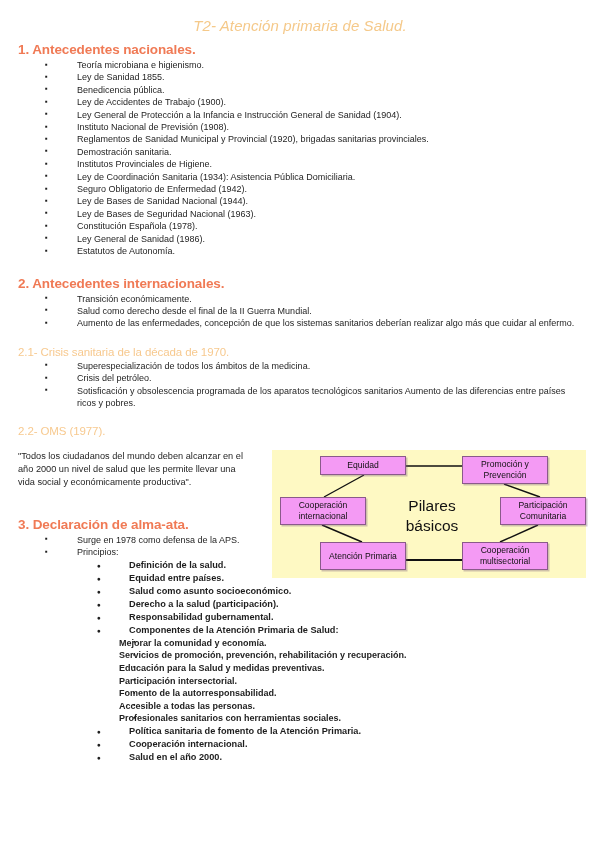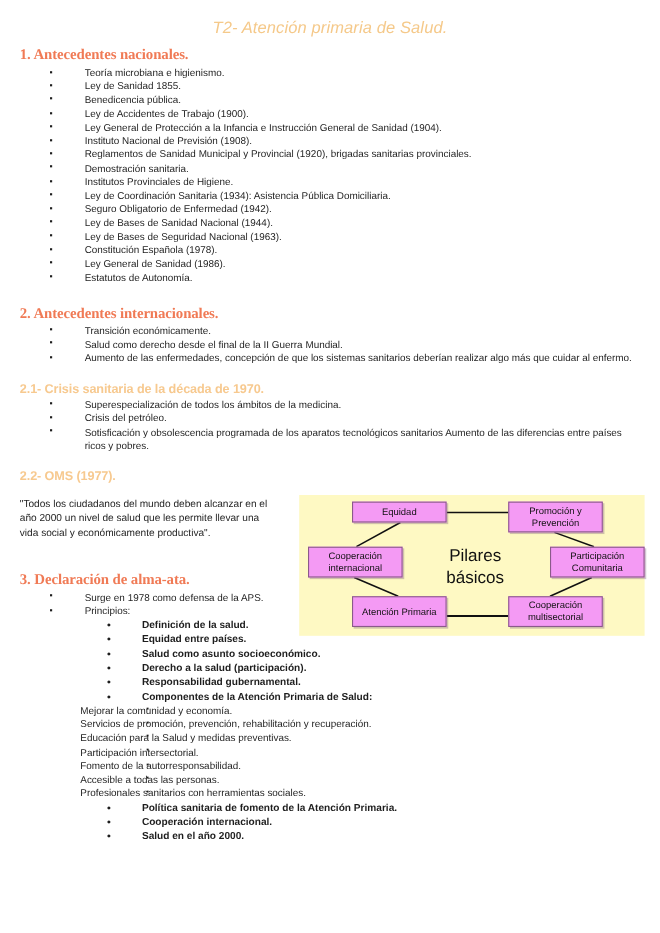--- a/index.html
+++ b/index.html
@@ -38,25 +38,24 @@
   }
 
   
   .h-section {
     font-size: 13.5px;
     font-weight: bold;
     color: #f07a55;
     margin: 0;
     padding: 4px 0 2px 18px;
     letter-spacing: -0.1px;
-    font-family: Liberation Serif, serif;
   }
   .h-sub {
     font-size: 11.5px;
-    font-weight: bold;
+    font-weight: normal;
     color: #f7c98f;
     margin: 0;
     padding: 2px 0 2px 18px;
     letter-spacing: -0.1px;
   }
 
   
   ul {
     margin: 0;
     padding: 0;
@@ -98,23 +97,23 @@
     position: absolute;
     left: 97px;
     top: 0;
     font-size: 6.5px;
     font-weight: normal;
     color: #1e1e1e;
     line-height: 13px;
   }
   
   .lvl3 > li {
-    padding-left: 73px;
+    padding-left: 119px;
     padding-right: 18px;
-    font-weight: normal;
+    font-weight: bold;
     font-size: 9px;
     line-height: 12.6px;
   }
   .lvl3 > li::before {
     content: "\25AA";
     position: absolute;
     left: 133px;
     top: -0.5px;
     font-size: 7px;
     color: #1e1e1e;

